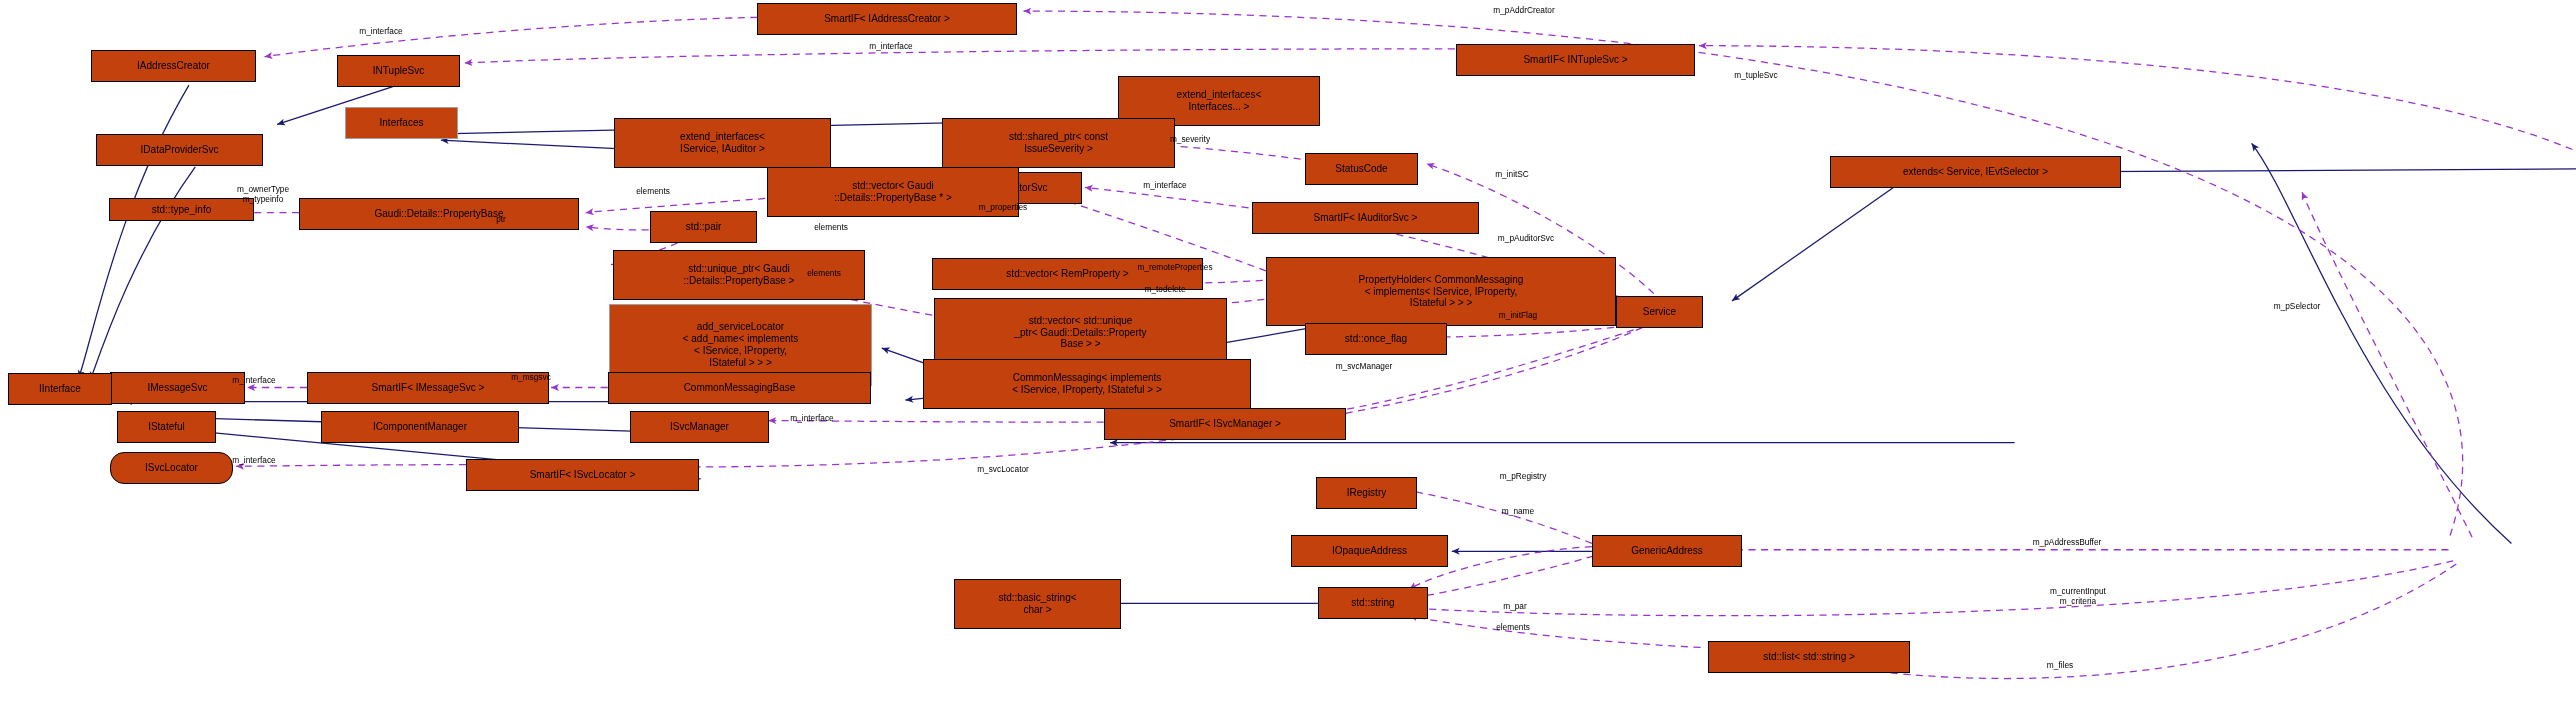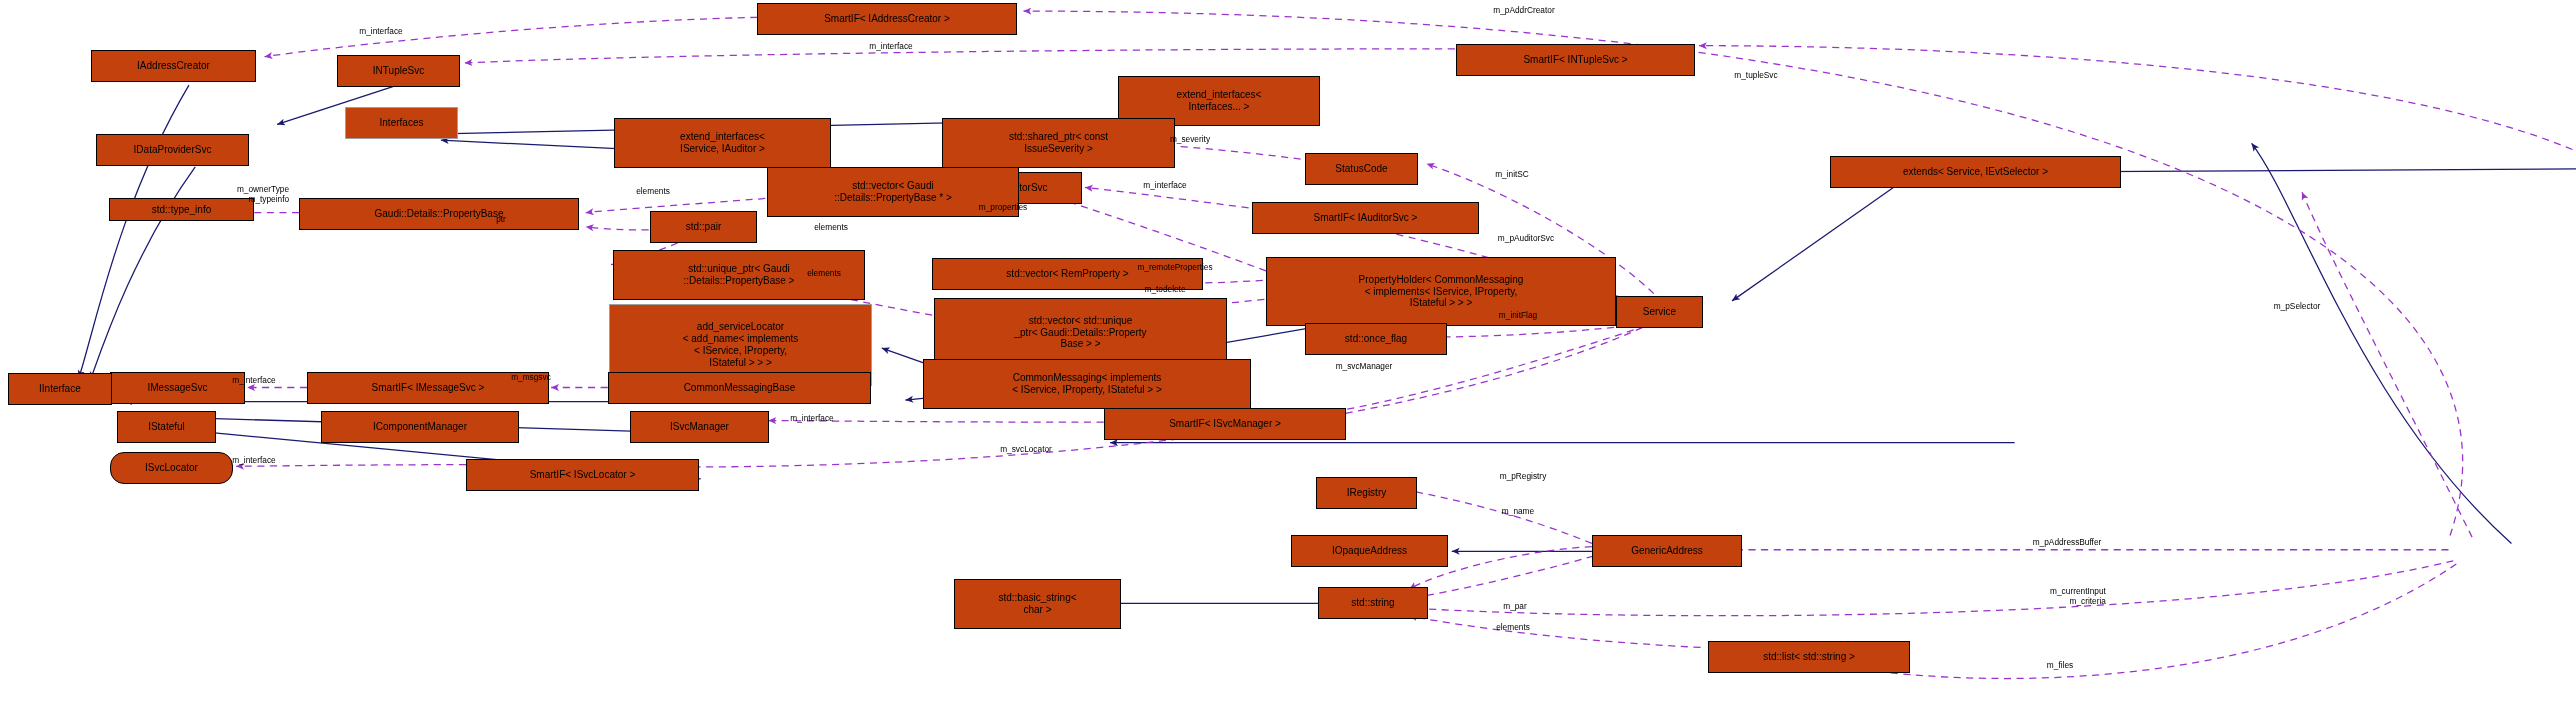--- a/index.html
+++ b/index.html
@@ -6,21 +6,21 @@
   html,body{margin:0;padding:0;background:#ffffff;}
   body{font-family:"Liberation Sans",sans-serif;}
   #canvas{position:relative;width:2576px;height:712px;background:#fff;overflow:hidden;}
   #edges{position:absolute;left:0;top:0;width:2576px;height:712px;pointer-events:none;}
   .node{position:absolute;box-sizing:border-box;border:0.8px solid #000;background:#c2410c;
         display:flex;align-items:center;justify-content:center;text-align:center;
         font-family:"Liberation Sans",sans-serif;font-size:10px;color:#000;line-height:1.18;
         padding:0.8px 2.4px;white-space:pre-line;}
   .node.grey{border-color:#a0a0a0;}
   .elabel{position:absolute;font-family:"Liberation Sans",sans-serif;font-size:8.3px;
-          color:#000;white-space:pre-line;text-align:right;line-height:1.15;
+          color:#000;white-space:pre-line;text-align:center;line-height:1.15;
           transform:translate(-50%,-50%);}
 </style>
 </head>
 <body>
 
 <div id="canvas">
   <svg id="edges" viewBox="0 0 3272 904" preserveAspectRatio="none" xmlns="http://www.w3.org/2000/svg">
     <defs>
       <marker id="inh" markerWidth="11" markerHeight="11" refX="10" refY="5.5" orient="auto" markerUnits="userSpaceOnUse">
         <path d="M10,5.5 L0,1 L2.5,5.5 L0,10 Z" fill="#191970"></path>
@@ -135,21 +135,21 @@
 
       <path d="M 3140,682 C 3060,520 2960,330 2924,244"></path>
     </g>
   </svg>
 
   <div id="nodes">
       <div class="node" style="left: 91px; top: 50px; width: 165px; height: 31.5px;">IAddressCreator</div>
       <div class="node" style="left: 757px; top: 3.1px; width: 260px; height: 31.5px;">SmartIF&lt; IAddressCreator &gt;</div>
       <div class="node" style="left: 337px; top: 55px; width: 123px; height: 31.5px;">INTupleSvc</div>
       <div class="node" style="left: 1456px; top: 44px; width: 239px; height: 31.5px;">SmartIF&lt; INTupleSvc &gt;</div>
-      <div class="node" style="left: 96px; top: 134px; width: 153px; height: 31.5px;">IDataProviderSvc</div>
+      <div class="node" style="left: 96px; top: 134px; width: 167px; height: 31.5px;">IDataProviderSvc</div>
       <div class="node grey" style="left: 345px; top: 107px; width: 113px; height: 31.5px;">Interfaces</div>
       <div class="node" style="left: 1118px; top: 76px; width: 202px; height: 50px;">extend_interfaces&lt;
 Interfaces... &gt;</div>
       <div class="node" style="left: 614px; top: 118px; width: 217px; height: 50px;">extend_interfaces&lt;
 IService, IAuditor &gt;</div>
       <div class="node" style="left: 942px; top: 118px; width: 233px; height: 50px;">std::shared_ptr&lt; const
 IssueSeverity &gt;</div>
       <div class="node" style="left: 1305px; top: 153px; width: 113px; height: 31.5px;">StatusCode</div>
       <div class="node" style="left: 1830px; top: 156px; width: 291px; height: 31.5px;">extends&lt; Service, IEvtSelector &gt;</div>
       <div class="node" style="left: 962px; top: 172px; width: 120px; height: 31.5px;">IAuditorSvc</div>
@@ -212,21 +212,21 @@
       <div class="elabel" style="left: 824px; top: 274px;">elements</div>
       <div class="elabel" style="left: 1175px; top: 268px;">m_remoteProperties</div>
       <div class="elabel" style="left: 1165px; top: 290px;">m_todelete</div>
       <div class="elabel" style="left: 2297px; top: 307px;">m_pSelector</div>
       <div class="elabel" style="left: 1518px; top: 316px;">m_initFlag</div>
       <div class="elabel" style="left: 1364px; top: 367px;">m_svcManager</div>
       <div class="elabel" style="left: 254px; top: 381px;">m_interface</div>
       <div class="elabel" style="left: 531px; top: 378px;">m_msgsvc</div>
       <div class="elabel" style="left: 812px; top: 419px;">m_interface</div>
       <div class="elabel" style="left: 254px; top: 461px;">m_interface</div>
-      <div class="elabel" style="left: 1003px; top: 450px; margin-left: 23px;">m_svcLocator</div>
+      <div class="elabel" style="left: 1003px; top: 470px;">m_svcLocator</div>
       <div class="elabel" style="left: 1523px; top: 477px;">m_pRegistry</div>
       <div class="elabel" style="left: 1518px; top: 512px;">m_name</div>
       <div class="elabel" style="left: 1515px; top: 559px; margin-top: 48px;">m_par</div>
       <div class="elabel" style="left: 2067px; top: 543px;">m_pAddressBuffer</div>
       <div class="elabel" style="left: 2078px; top: 597px;">m_currentInput
 m_criteria</div>
       <div class="elabel" style="left: 1513px; top: 628px;">elements</div>
       <div class="elabel" style="left: 2060px; top: 666px;">m_files</div>
     </div>
 </div>

